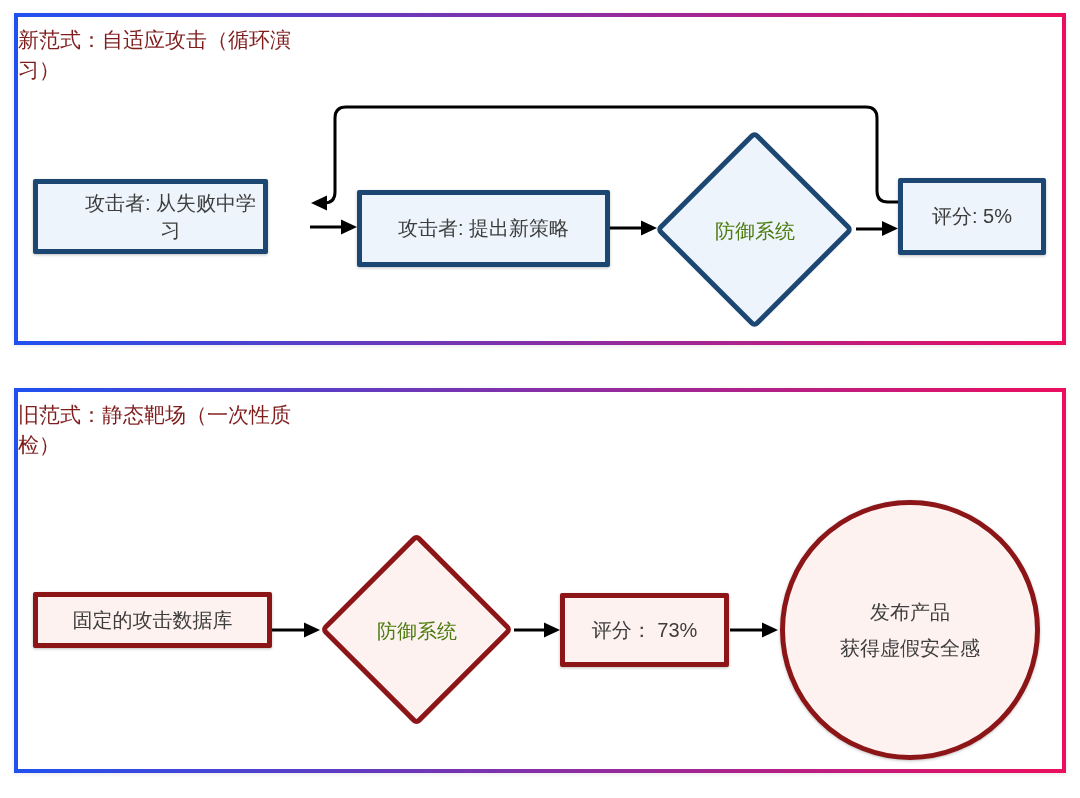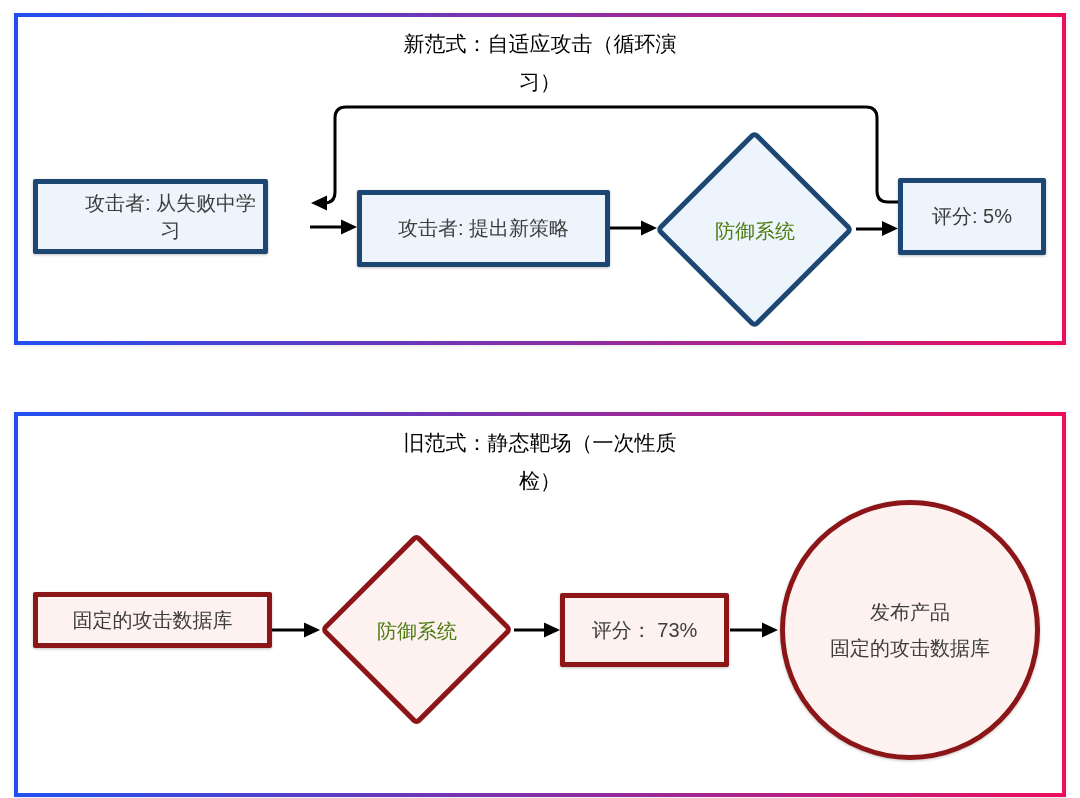--- a/index.html
+++ b/index.html
@@ -7,24 +7,24 @@
     width:1080px;height:798px;position:relative;overflow:hidden;
     font-family:"Liberation Sans","DejaVu Sans",sans-serif;
   }
   .panel{
     position:absolute;left:14px;width:1052px;box-sizing:border-box;
     border:4px solid;background:#ffffff;
     border-image:linear-gradient(90deg,var(--panel-border-left),var(--panel-border-right)) 1;
     box-shadow:0 1px 4px rgba(0,0,0,0.10);
   }
   #panel-new{top:13px;height:332px;}
-  #panel-old{top:412px;height:385px;}
+  #panel-old{top:388px;height:385px;}
   .panel-title{
-    margin-top:8px;text-align:center;font-size:21px;line-height:38px;
-    font-weight:500;color:#000000;white-space:pre-line;
+    margin-top:8px;text-align:left;font-size:21px;line-height:30px;
+    font-weight:500;color:#7f1d1d;white-space:pre-line;
   }
   .node{
     position:absolute;box-sizing:border-box;display:flex;align-items:center;
     justify-content:center;font-size:20px;color:#3d3d3d;border-radius:2px;
     text-align:center;
   }
   .blue-node{
     border:5px solid var(--blue-node-border);background:var(--blue-node-fill);
     box-shadow:0 1px 3px rgba(0,0,0,0.25);
   }
@@ -82,21 +82,21 @@
 
 <div class="diamond red-node" style="left:348px;top:561px;width:137px;height:137px;"></div>
 <div class="diamond-label" style="left:347px;top:618px;width:140px;">防御系统</div>
 
 <div class="node red-node" style="left:560px;top:593px;width:169px;height:74px;">
   <span>评分： 73%</span>
 </div>
 
 <div class="node red-node circle-node" style="left:780px;top:500px;width:260px;height:260px;">
   <span class="multiline">发布产品
-固定的攻击数据库</span>
+获得虚假安全感</span>
 </div>
 
 <svg id="arrow-layer" width="1080" height="798" viewBox="0 0 1080 798">
 
   <g>
     <path class="arrow-line" d="M310 227 H342"></path>
     <polygon class="arrow-head" points="357,227 341,219.5 341,234.5"></polygon>
   </g>
 
   <g>

